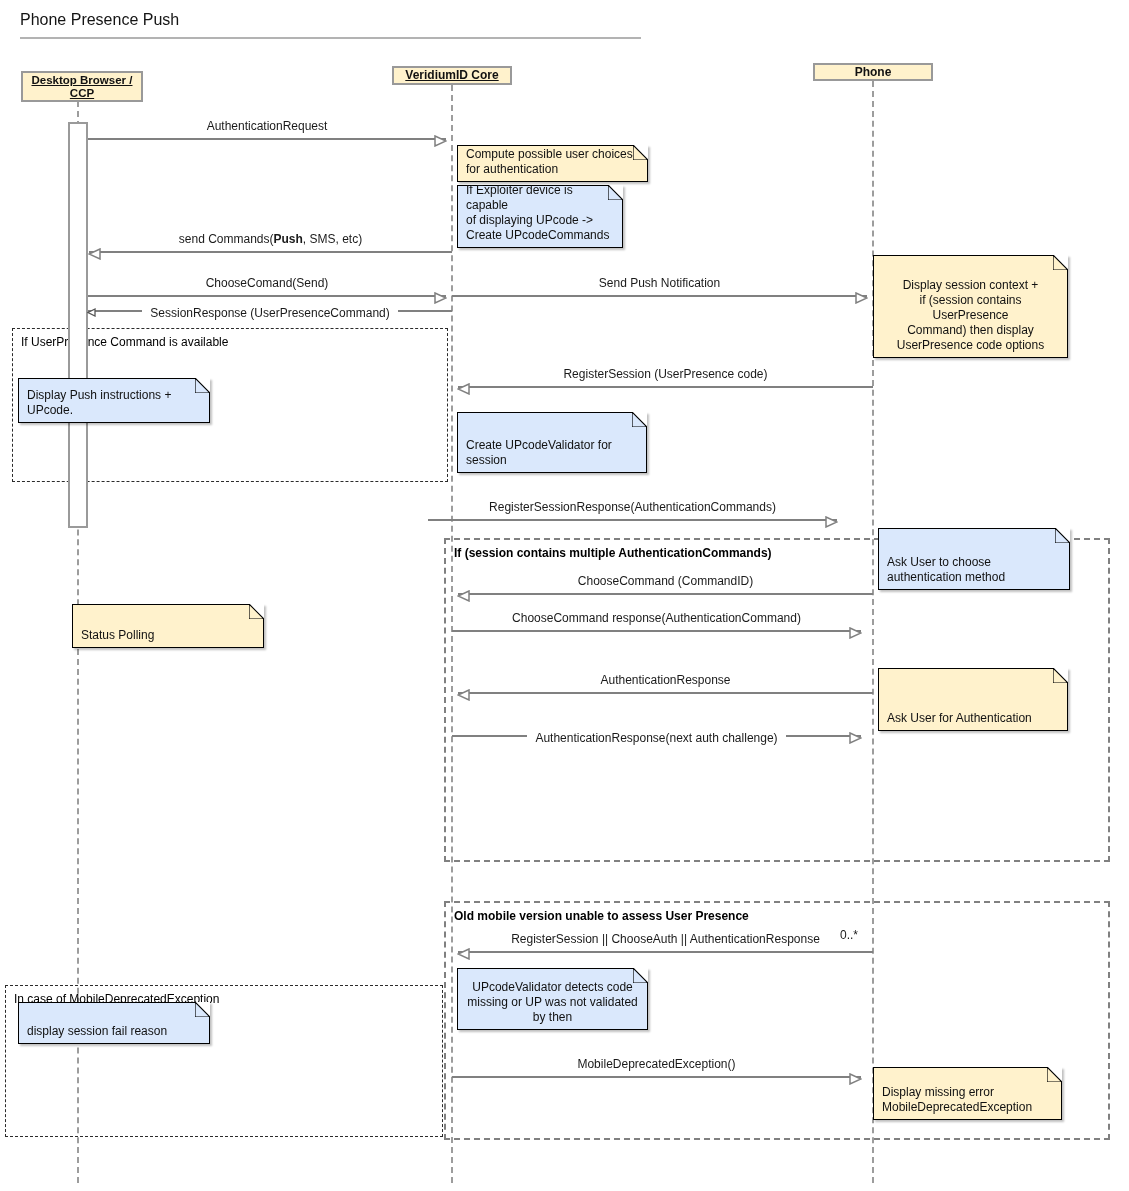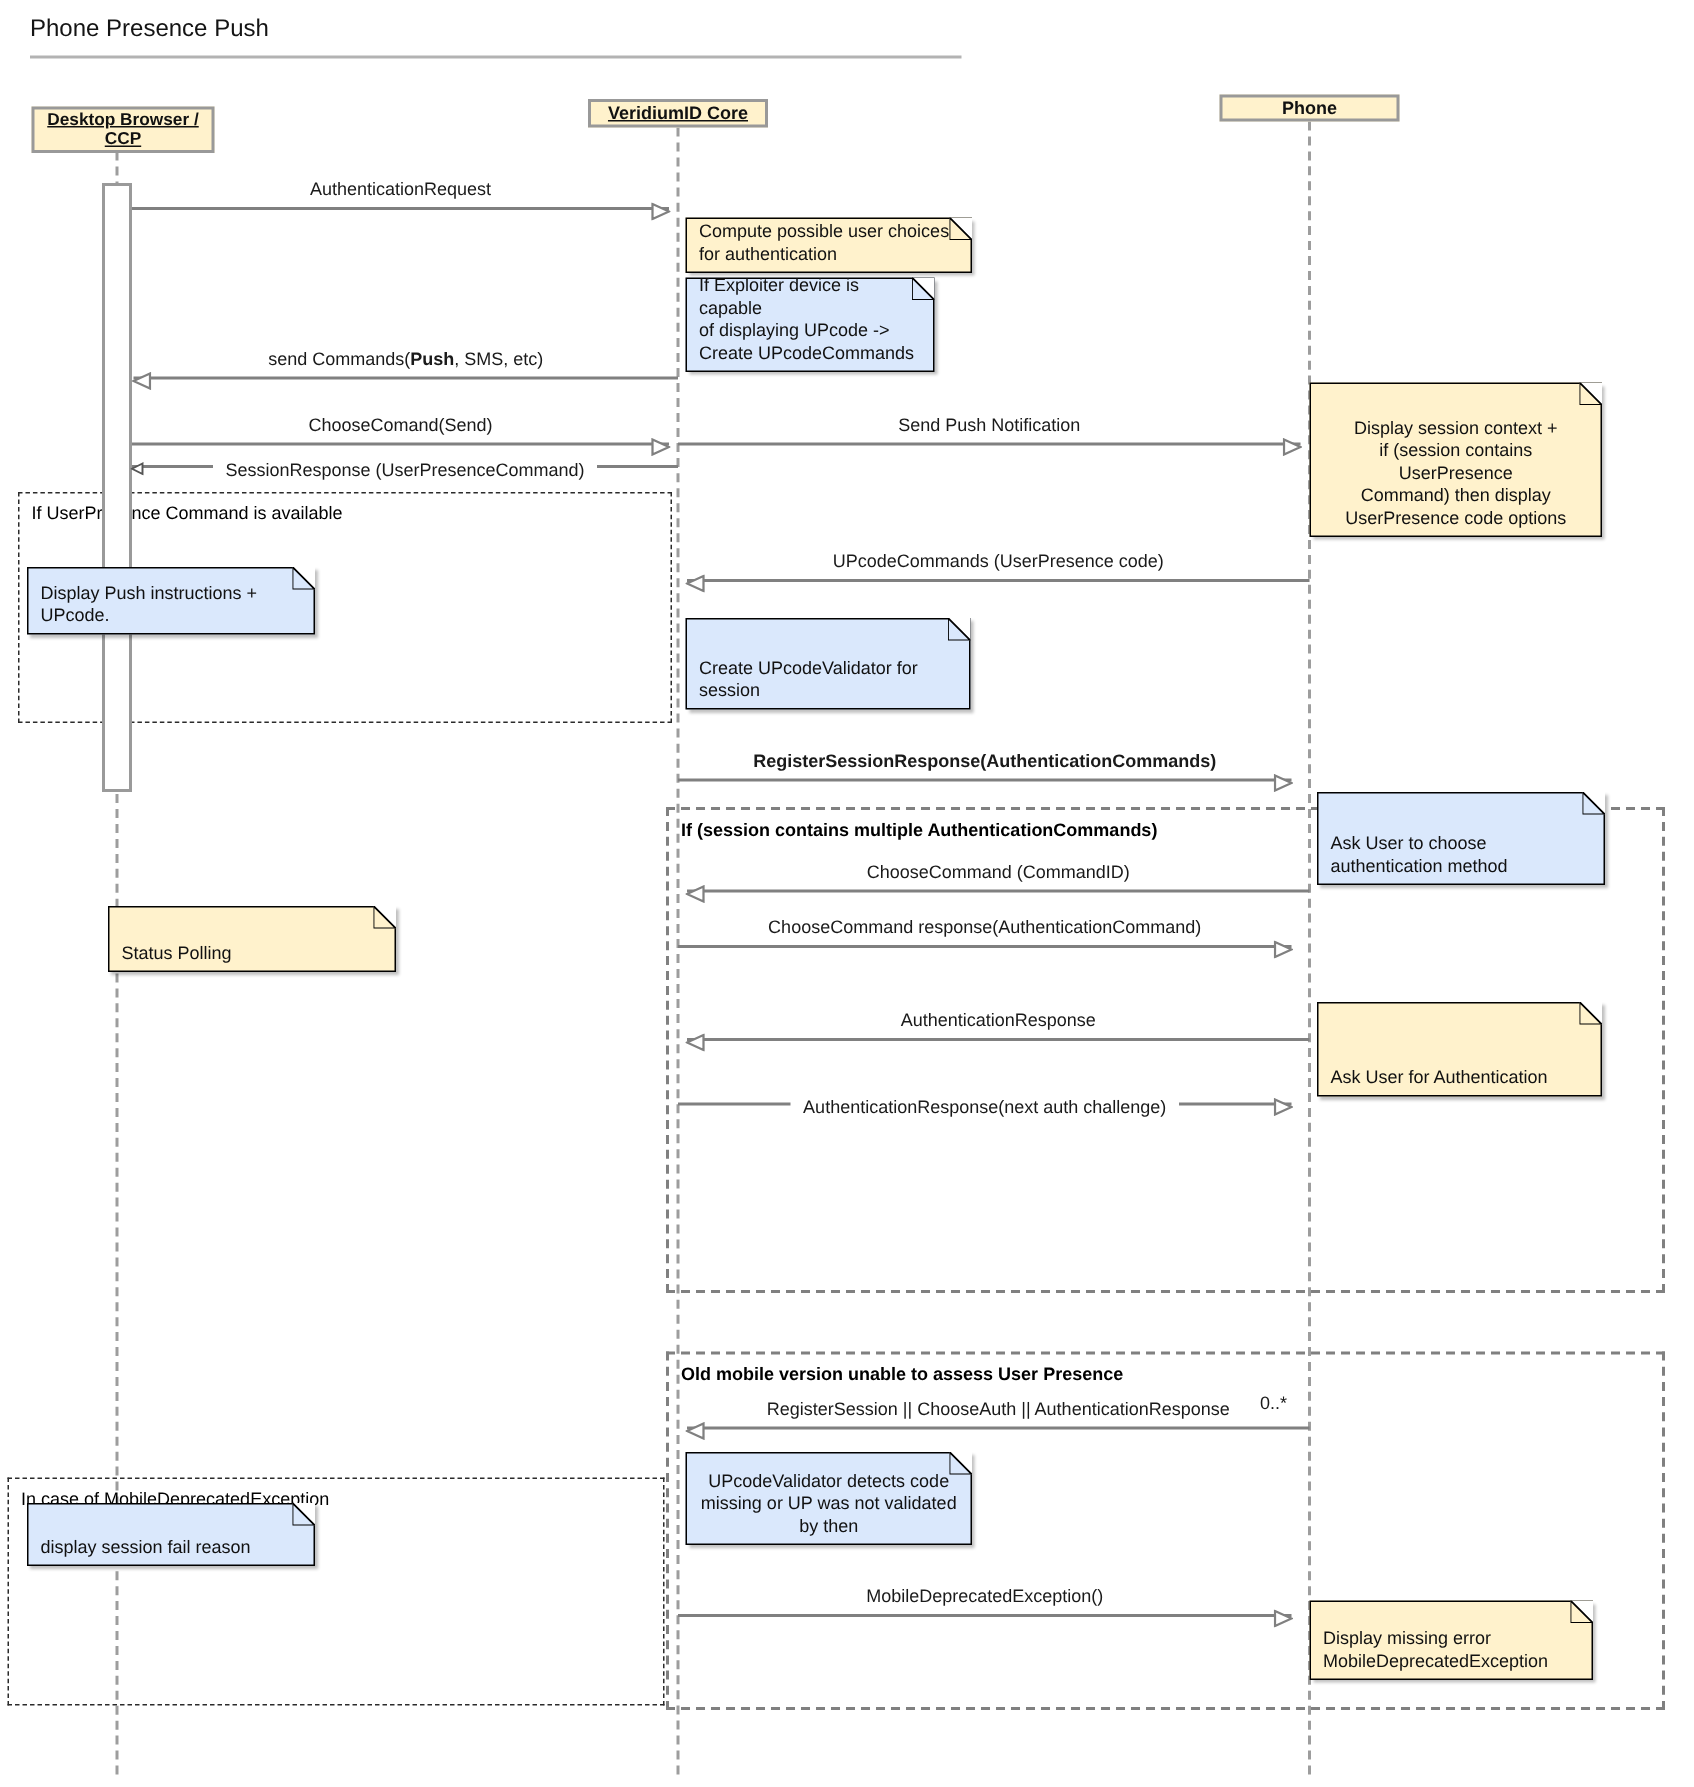--- a/index.html
+++ b/index.html
@@ -138,28 +138,28 @@
 
   <div class="msg online" style="left:88px;top:288px;width:364px;">
     <div class="msg-line"></div>
     <div class="msg-label"><span class="lbl-bg">SessionResponse (UserPresenceCommand)</span></div>
     <svg class="arr left small" width="9" height="9" viewBox="0 0 9 9">
         <path d="M8 1 L1 4.5 L8 8 Z" fill="#fff" stroke="#555" stroke-width="1.3"></path>
       </svg>
   </div>
 
   <div class="msg" style="left:458px;top:364px;width:415px;">
-    <div class="msg-label">UPcodeCommands (UserPresence code)</div>
-    <div class="msg-line"></div>
-    <svg class="arr left" width="13" height="12" viewBox="0 0 13 12">
-        <path d="M12 1 L1 6 L12 11 Z" fill="#fff" stroke="#808080" stroke-width="1.5"></path>
-      </svg>
-  </div>
-
-  <div class="msg" style="left:452px;top:497px;width:409px;font-weight:bold;">
+    <div class="msg-label">RegisterSession (UserPresence code)</div>
+    <div class="msg-line"></div>
+    <svg class="arr left" width="13" height="12" viewBox="0 0 13 12">
+        <path d="M12 1 L1 6 L12 11 Z" fill="#fff" stroke="#808080" stroke-width="1.5"></path>
+      </svg>
+  </div>
+
+  <div class="msg" style="left:428px;top:497px;width:409px;">
     <div class="msg-label">RegisterSessionResponse(AuthenticationCommands)</div>
     <div class="msg-line"></div>
     <svg class="arr right" width="13" height="12" viewBox="0 0 13 12">
         <path d="M1 1 L12 6 L1 11 Z" fill="#fff" stroke="#808080" stroke-width="1.5"></path>
       </svg>
   </div>
 
   <div class="msg" style="left:458px;top:571px;width:415px;">
     <div class="msg-label">ChooseCommand (CommandID)</div>
     <div class="msg-line"></div>

